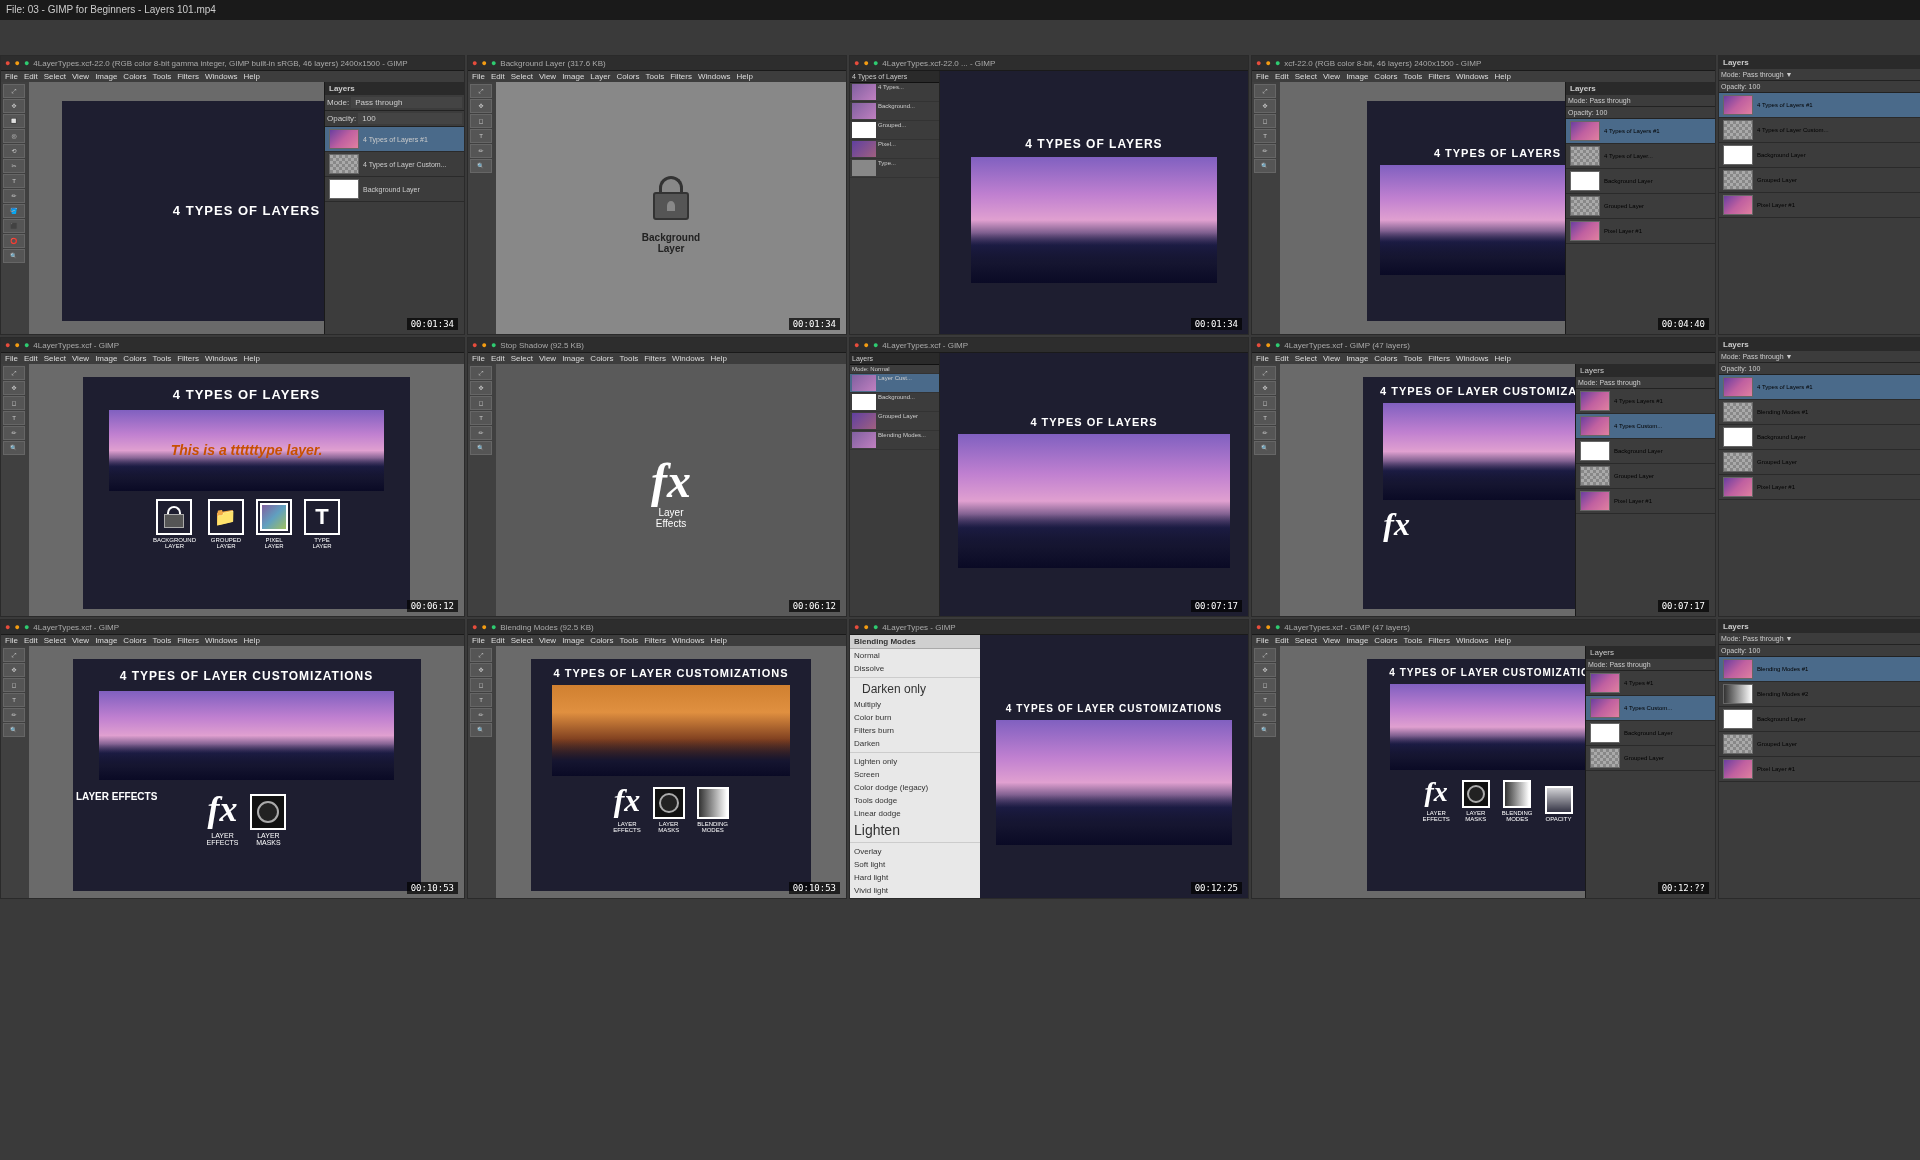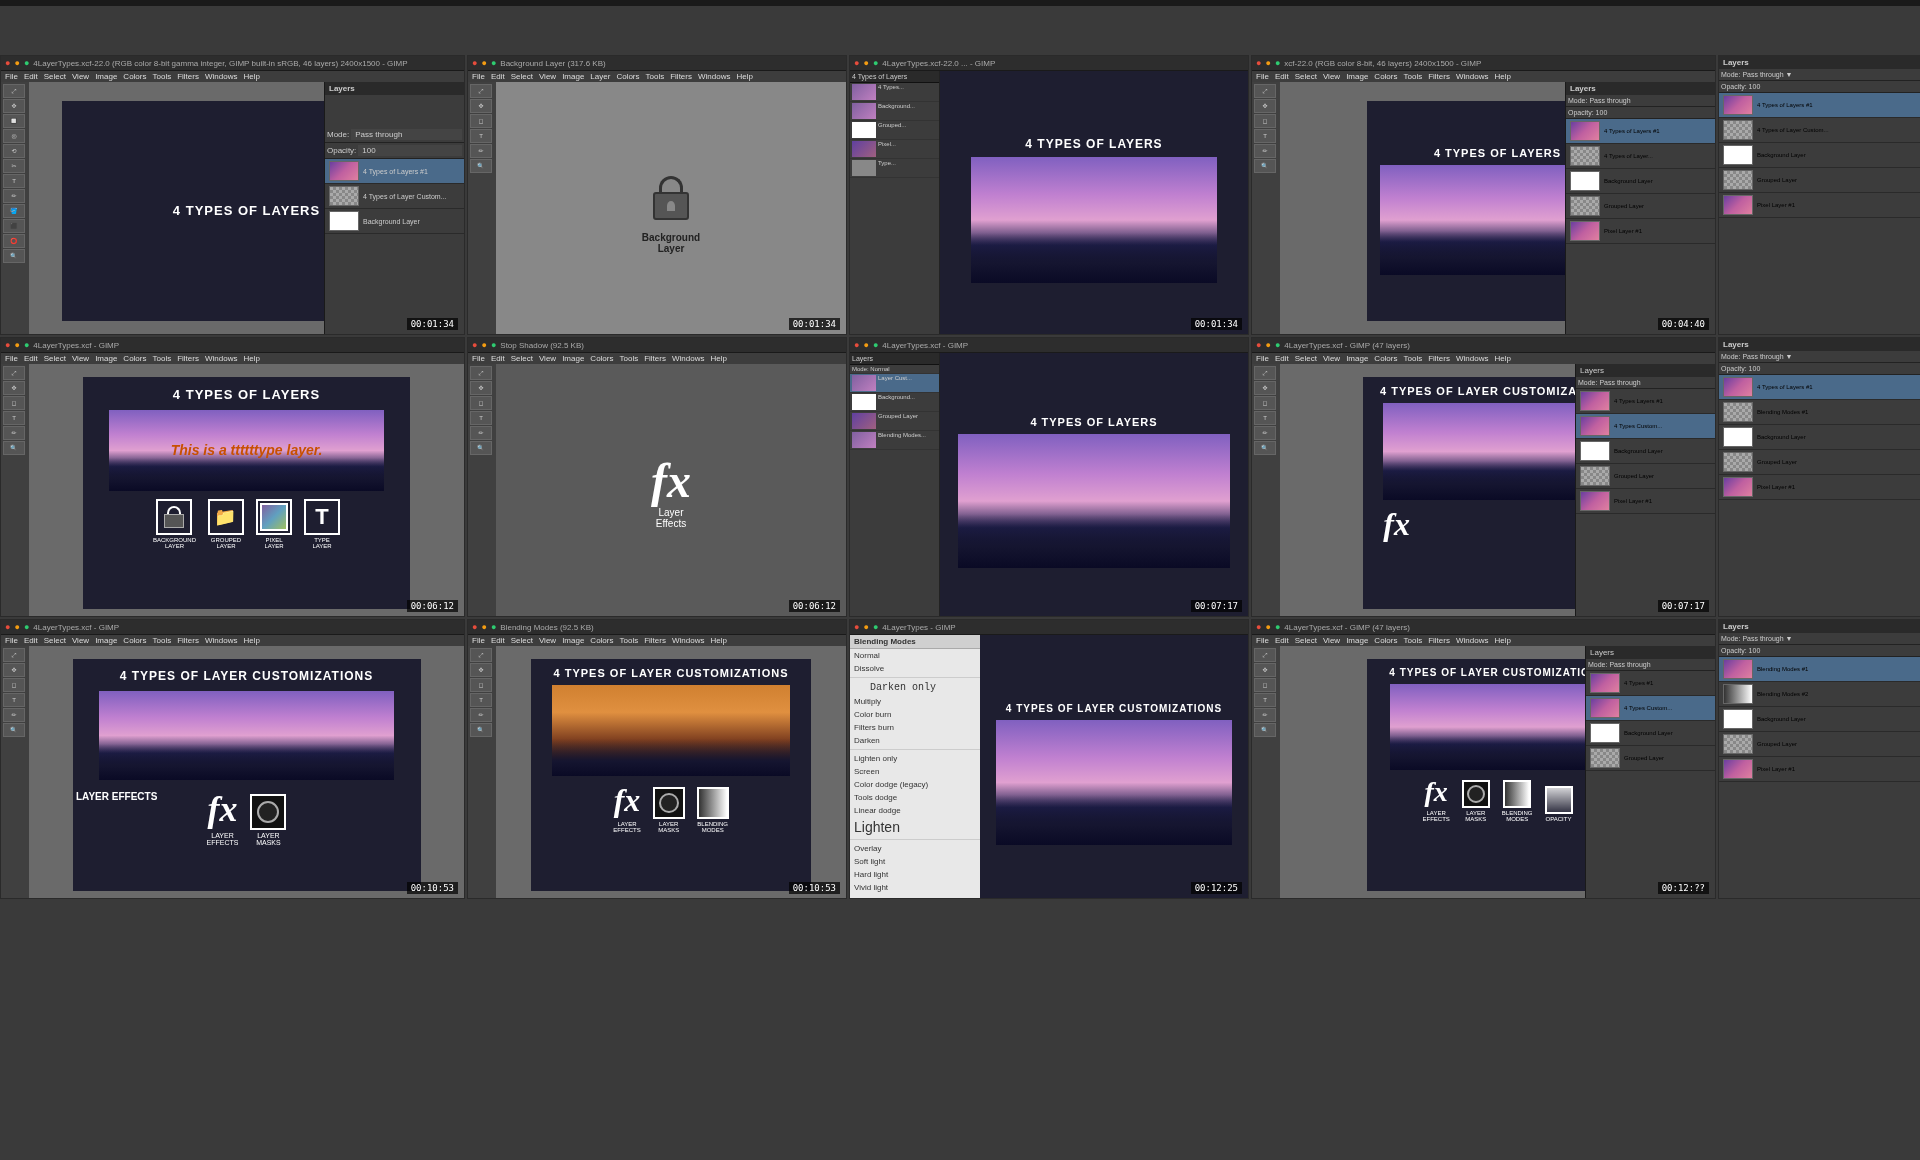--- a/index.html
+++ b/index.html
@@ -248,20 +248,21 @@
       height: 36px;
       border: 2px solid white;
       background: linear-gradient(135deg, #8060a0, #60a0c0, #a0c060);
       position: relative;
     }
   </style>
 </head>
 <body>
 
 <div class="top-info-bar">
+  <div>File: 03 - GIMP for Beginners - Layers 101.mp4</div>
 </div>
 
 <div class="panels-grid">
 
   <div class="panel">
     <div class="panel-header">
       <span style="color:#e74c3c;cursor:pointer">●</span>
       <span style="color:#f39c12;cursor:pointer">●</span>
       <span style="color:#2ecc71;cursor:pointer">●</span>
       <span style="font-size:8px;color:#aaa;">4LayerTypes.xcf-22.0 (RGB color 8-bit gamma integer, GIMP built-in sRGB, 46 layers) 2400x1500 - GIMP</span>
@@ -296,21 +297,21 @@
       </div>
       <div class="main-canvas-area">
 
         <div style="width:85%;height:85%;background:#1e1e30;display:flex;flex-direction:column;align-items:center;justify-content:center;gap:8px;padding:10px;">
           <div style="font-size:13px;font-weight:bold;color:white;text-transform:uppercase;letter-spacing:1px;text-align:center;">4 Types of Layers</div>
 
         </div>
 
         <div style="position:absolute;right:0;top:0;width:140px;height:100%;background:#3c3c3c;border-left:1px solid #1a1a1a;font-size:8px;color:#ccc;">
           <div style="background:#2a2a2a;padding:2px 4px;font-size:8px;font-weight:bold;">Layers</div>
-          <div style="padding:2px;font-size:8px;display:flex;gap:2px;align-items:center;border-bottom:1px solid #222;margin-top:32px;">
+          <div style="padding:2px;font-size:8px;display:flex;gap:2px;align-items:center;border-bottom:1px solid #222;">
             <span>Mode:</span>
               <span style="background:#444;padding:1px 4px;flex:1;">Pass through</span>
           </div>
           <div style="padding:2px;font-size:8px;display:flex;gap:2px;align-items:center;border-bottom:1px solid #222;">
             <span>Opacity:</span>
               <span style="background:#444;padding:1px 4px;flex:1;">100</span>
           </div>
           <div class="layer-item" style="background:#4a6a8a;">
             <div class="layer-thumb purple"></div>
             <span style="font-size:7px;">4 Types of Layers #1</span>
@@ -858,21 +859,21 @@
       <span style="color:#2ecc71;">●</span>
       <span style="font-size:8px;color:#aaa;">4LayerTypes - GIMP</span>
     </div>
     <div class="panel-content" style="height:100%;">
 
       <div style="position:absolute;left:0;top:0;width:130px;height:100%;background:#e8e8e8;overflow-y:auto;">
         <div style="background:#d0d0d0;padding:2px 4px;font-size:8px;font-weight:bold;color:#333;border-bottom:1px solid #aaa;">Blending Modes</div>
         <div style="padding:2px 4px;font-size:8px;color:#333;cursor:pointer;">Normal</div>
         <div style="padding:2px 4px;font-size:8px;color:#333;cursor:pointer;">Dissolve</div>
         <div style="height:1px;background:#ccc;margin:2px 0;"></div>
-        <div style="padding:2px 20px;font-size:10px;color:#333;cursor:pointer;font-family:Liberation Mono, monospace;">Darken only</div>
+        <div style="padding:2px 12px;font-size:12px;color:#333;cursor:pointer;">Darken only</div>
         <div style="padding:2px 4px;font-size:8px;color:#333;cursor:pointer;">Multiply</div>
         <div style="padding:2px 4px;font-size:8px;color:#333;cursor:pointer;">Color burn</div>
         <div style="padding:2px 4px;font-size:8px;color:#333;cursor:pointer;">Filters burn</div>
         <div style="padding:2px 4px;font-size:8px;color:#333;cursor:pointer;">Darken</div>
         <div style="height:1px;background:#ccc;margin:2px 0;"></div>
         <div style="padding:2px 4px;font-size:8px;color:#333;cursor:pointer;">Lighten only</div>
         <div style="padding:2px 4px;font-size:8px;color:#333;cursor:pointer;">Screen</div>
         <div style="padding:2px 4px;font-size:8px;color:#333;cursor:pointer;">Color dodge (legacy)</div>
         <div style="padding:2px 4px;font-size:8px;color:#333;cursor:pointer;">Tools dodge</div>
         <div style="padding:2px 4px;font-size:8px;color:#333;cursor:pointer;">Linear dodge</div>

